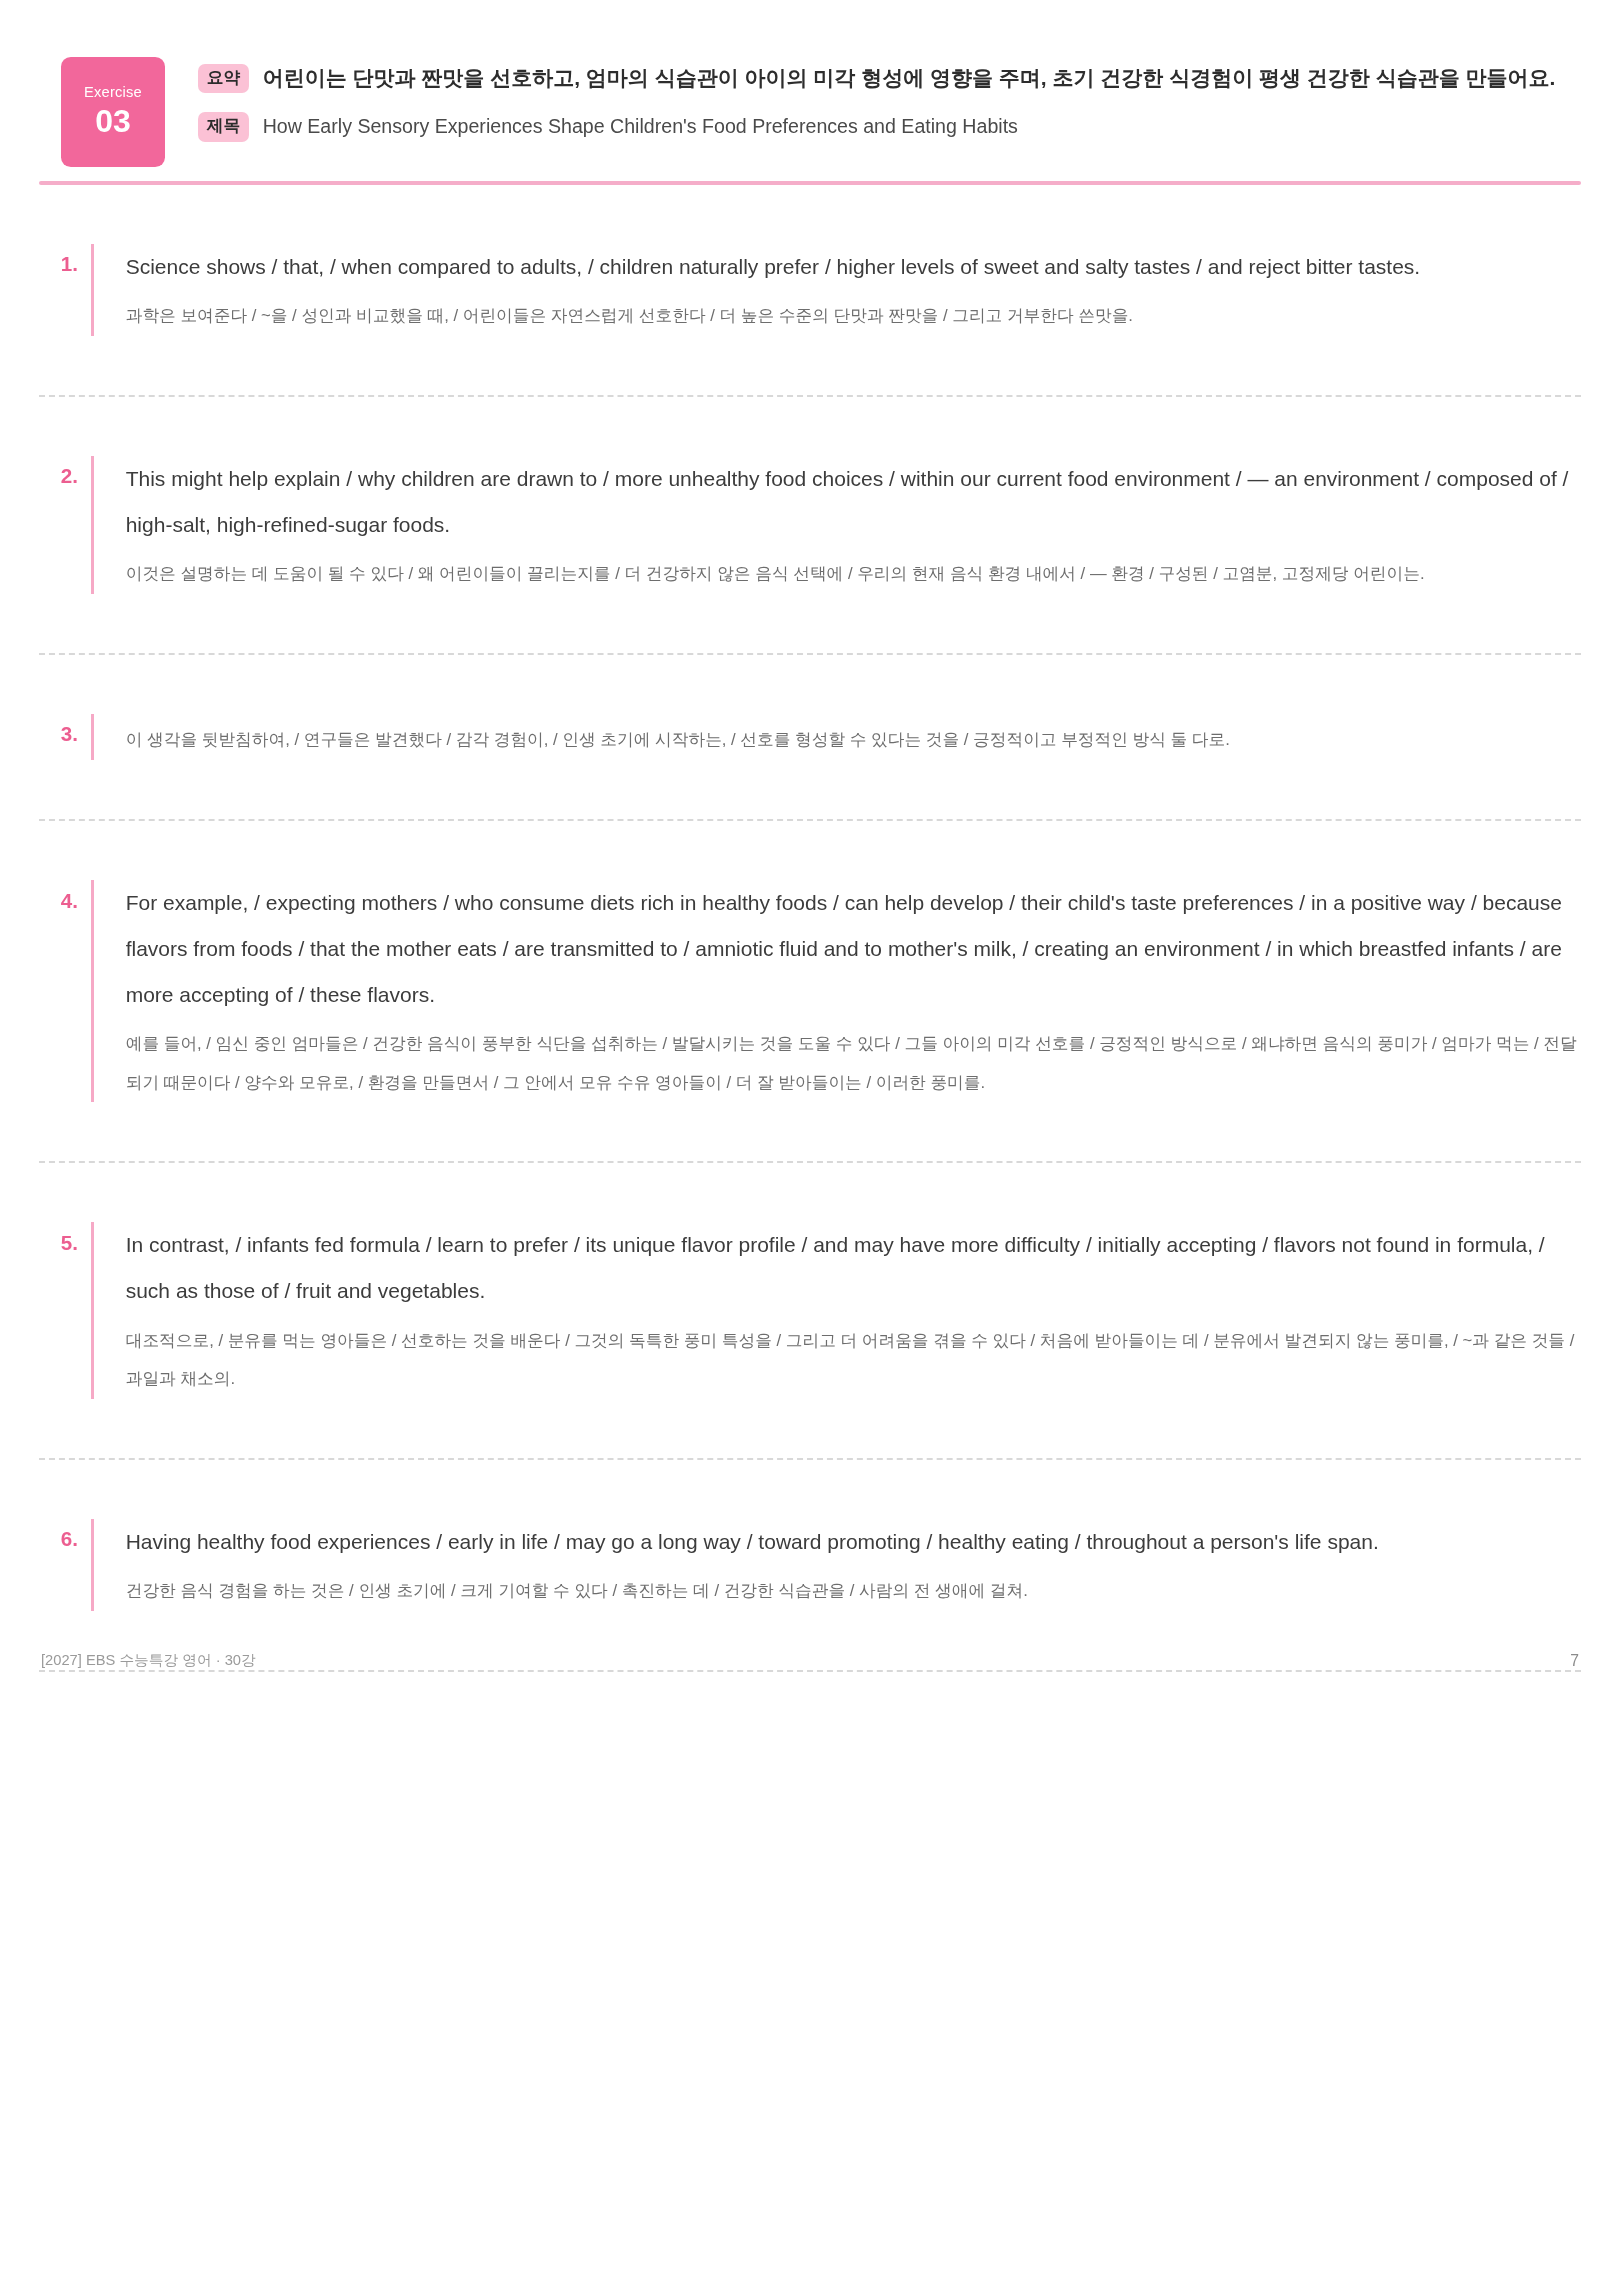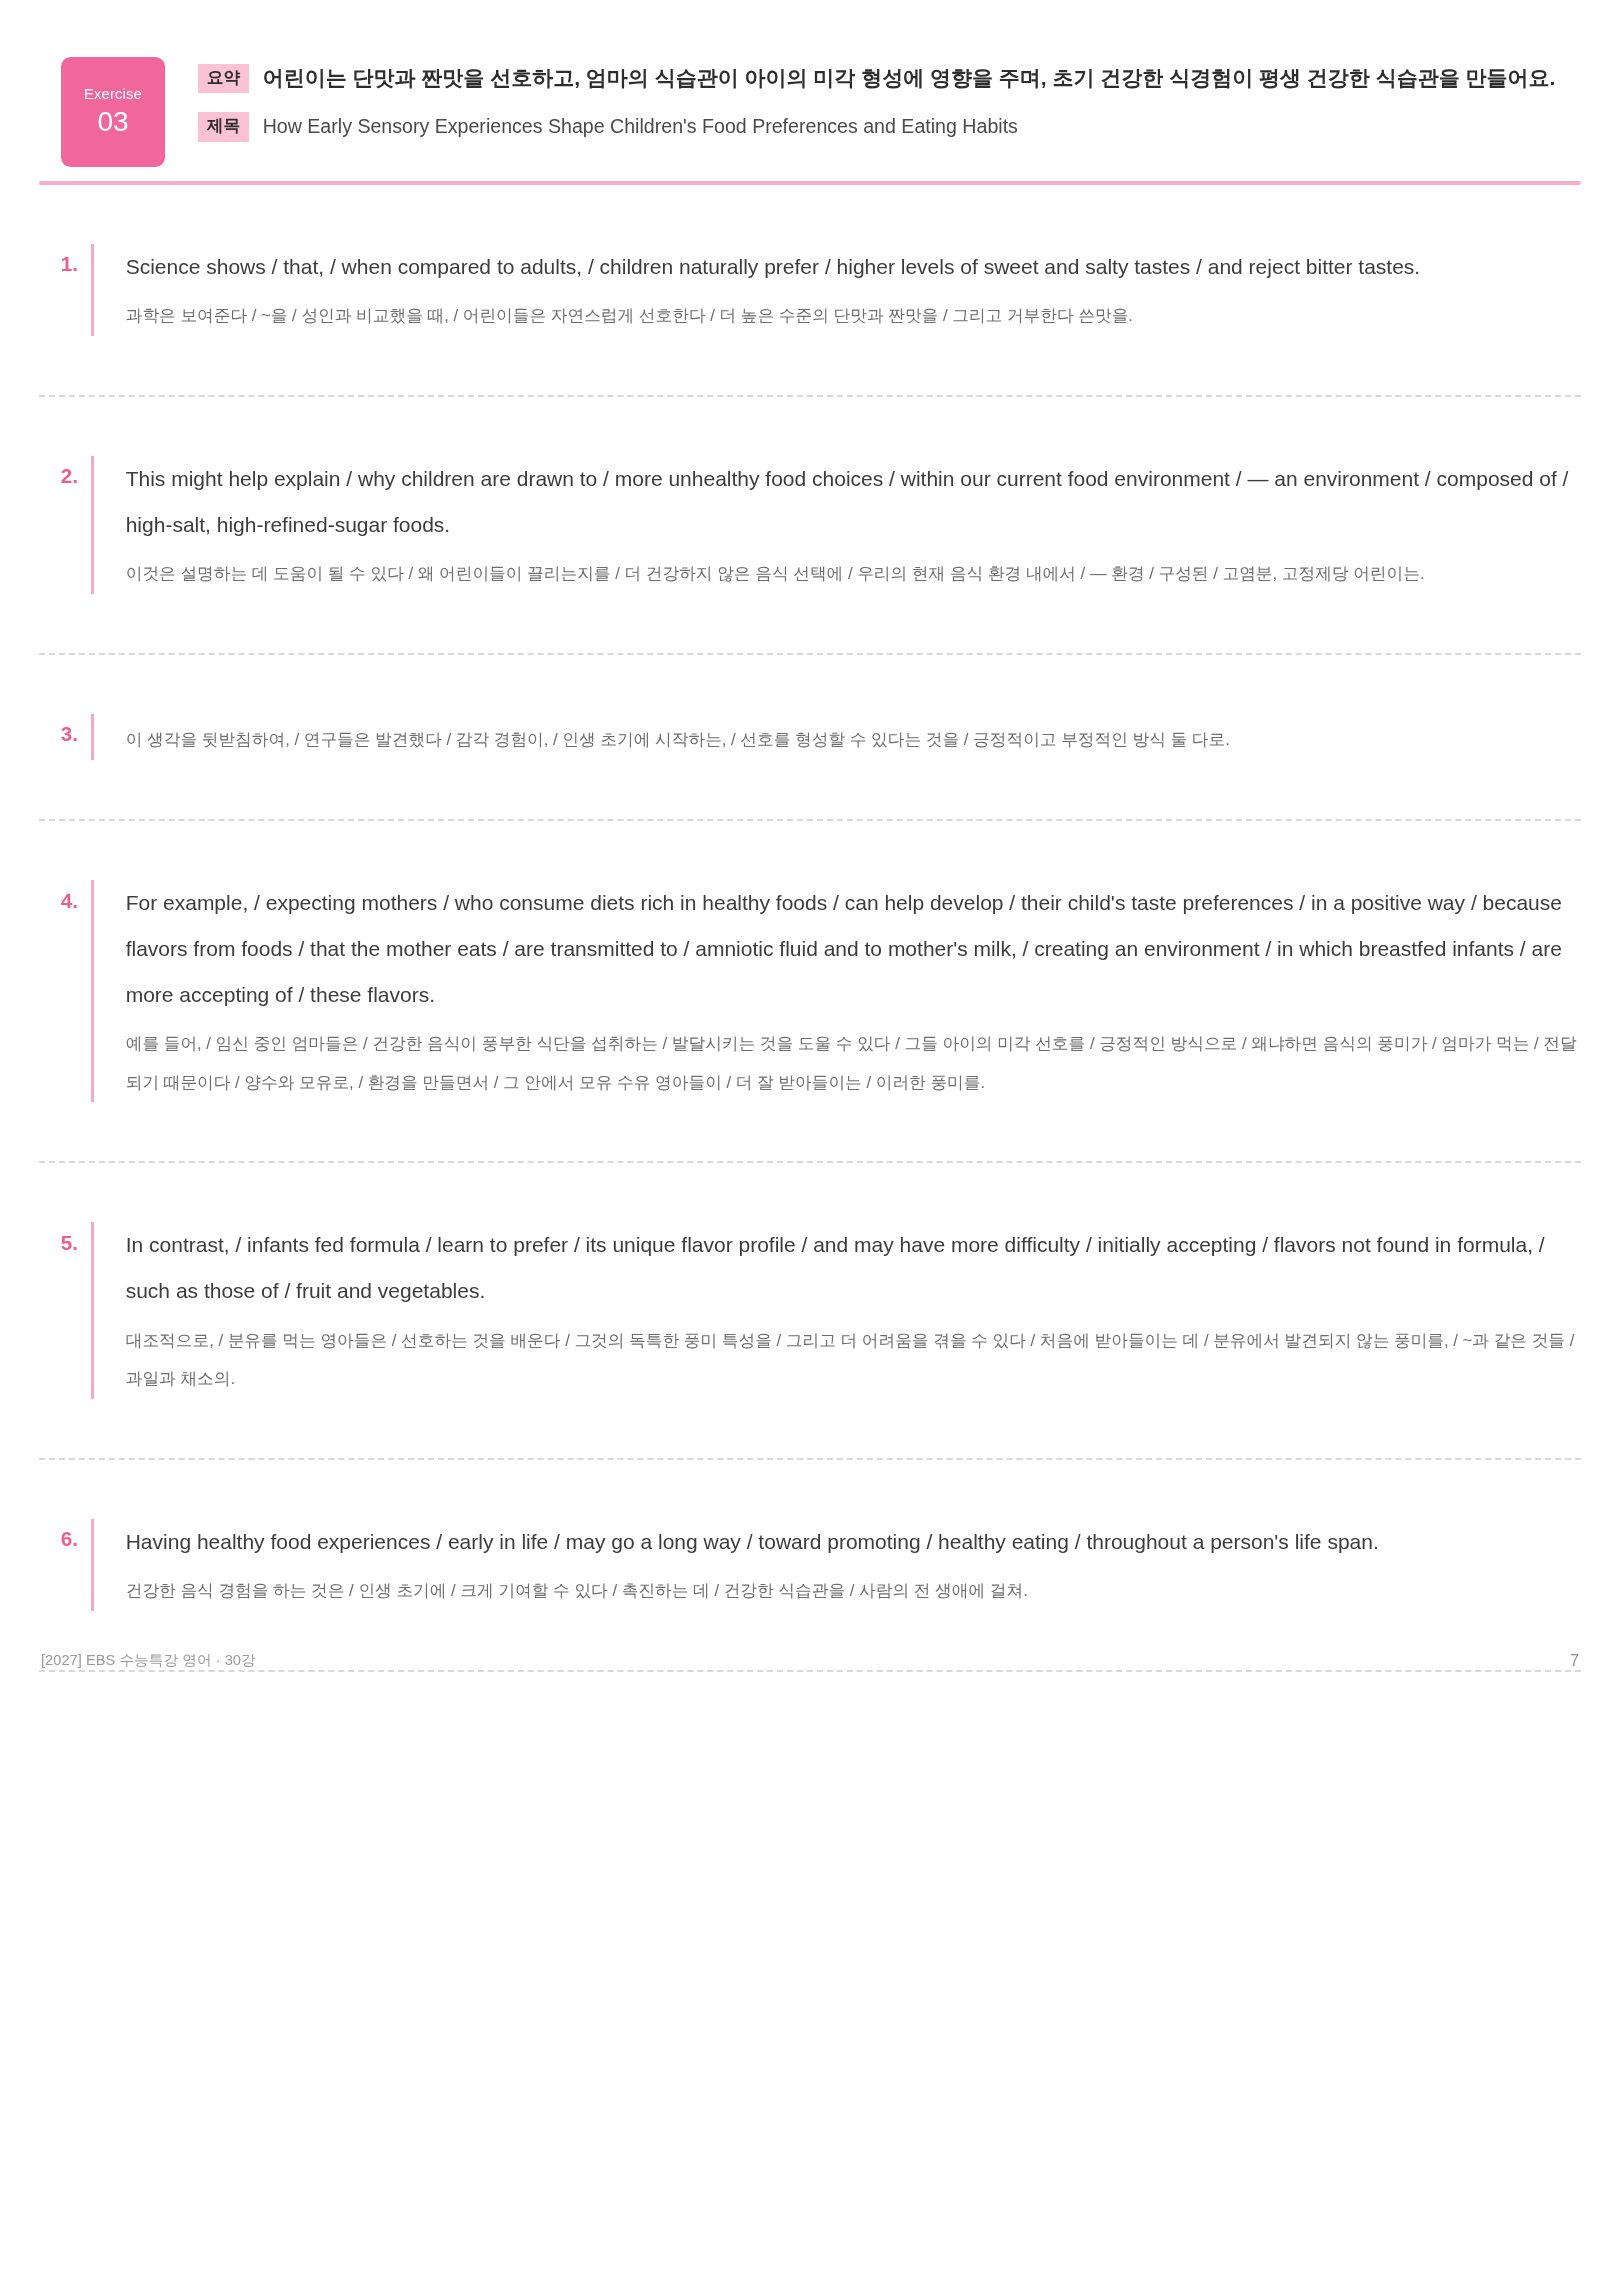--- a/index.html
+++ b/index.html
@@ -13,27 +13,27 @@
   .page { width:1620px; height:1711px; position:relative; overflow:hidden; background:#fff; }
 
   
   .header { display:flex; align-items:flex-start; padding:57px 39px 0 61px; gap:33px; }
   .exercise-box {
     width:104px; height:110px; flex-shrink:0;
     background:#F2679B; border-radius:9.8px; color:#fff;
     display:flex; flex-direction:column; align-items:center; justify-content:center; gap:3.9px;
   }
   .exercise-label { font-size:14.7px; letter-spacing:0.2px; }
-  .exercise-number { font-size:28px; font-weight:400; }
+  .exercise-number { font-size:32px; font-weight:700; }
   .header-rows { flex:1; padding-top:3.9px; min-width:0; }
   .header-row { display:flex; align-items:flex-start; gap:13.7px; margin-bottom:14.7px; }
   .badge {
     flex-shrink:0; background:#FBC1D5; color:#2c2c2c;
     font-size:16.7px; font-weight:700; line-height:1;
-    padding:5.9px 8.8px 6.9px; border-radius:0; margin-top:2.9px;
+    padding:5.9px 8.8px 6.9px; border-radius:7px; margin-top:2.9px;
   }
   .summary-text { font-size:21px; font-weight:700; color:#2d2d2d; line-height:1.62; max-width:1333px; }
   .row-text { font-size:19.6px; color:#4a4a4a; line-height:1.5; padding-top:2.9px; }
   .top-divider { height:3.9px; background:#F5ADC9; margin:13.7px 39px 0; border-radius:2px; }
 
   
   .section { display:flex; padding:0 43px 0 45px; margin-top:59px; }
   .section-number {
     width:33px; flex-shrink:0; text-align:right;
     font-size:20.6px; font-weight:700; color:#EC5E90; padding-top:8.8px; margin-right:12.7px;

